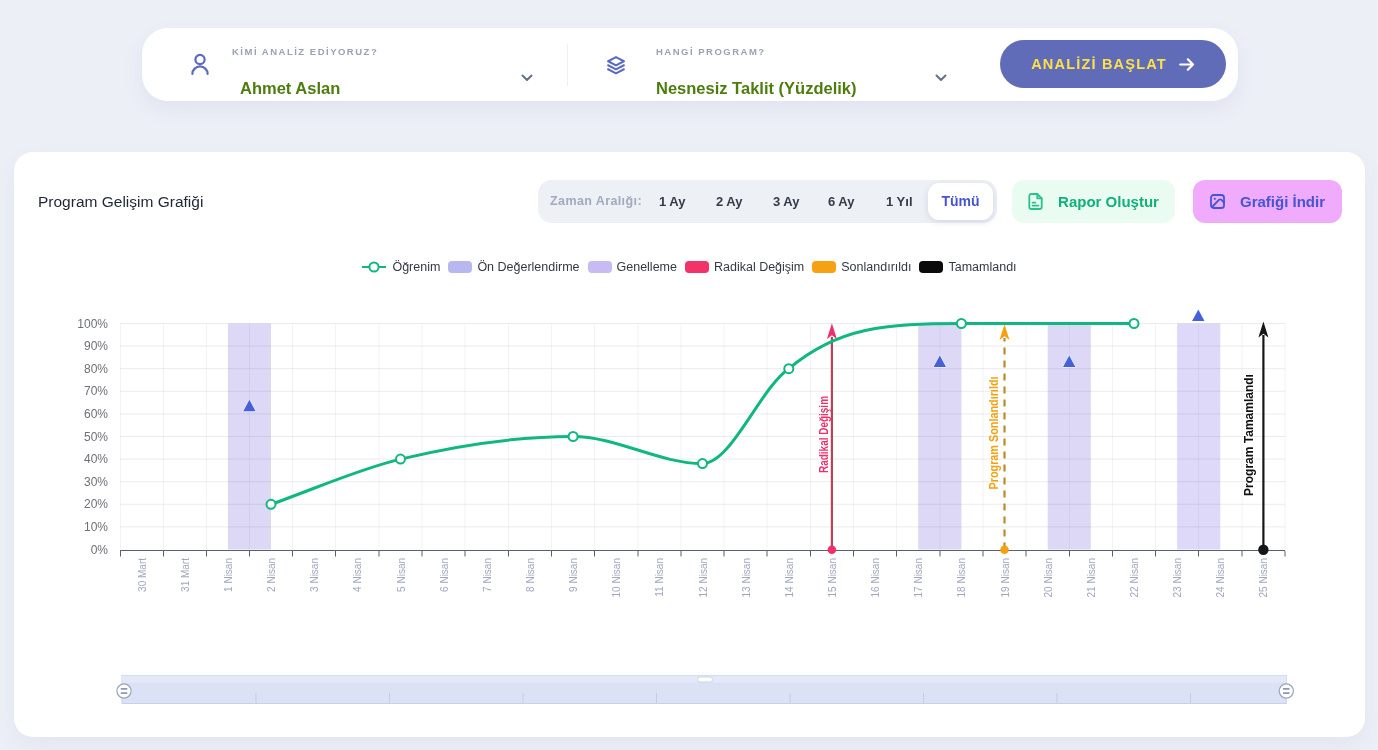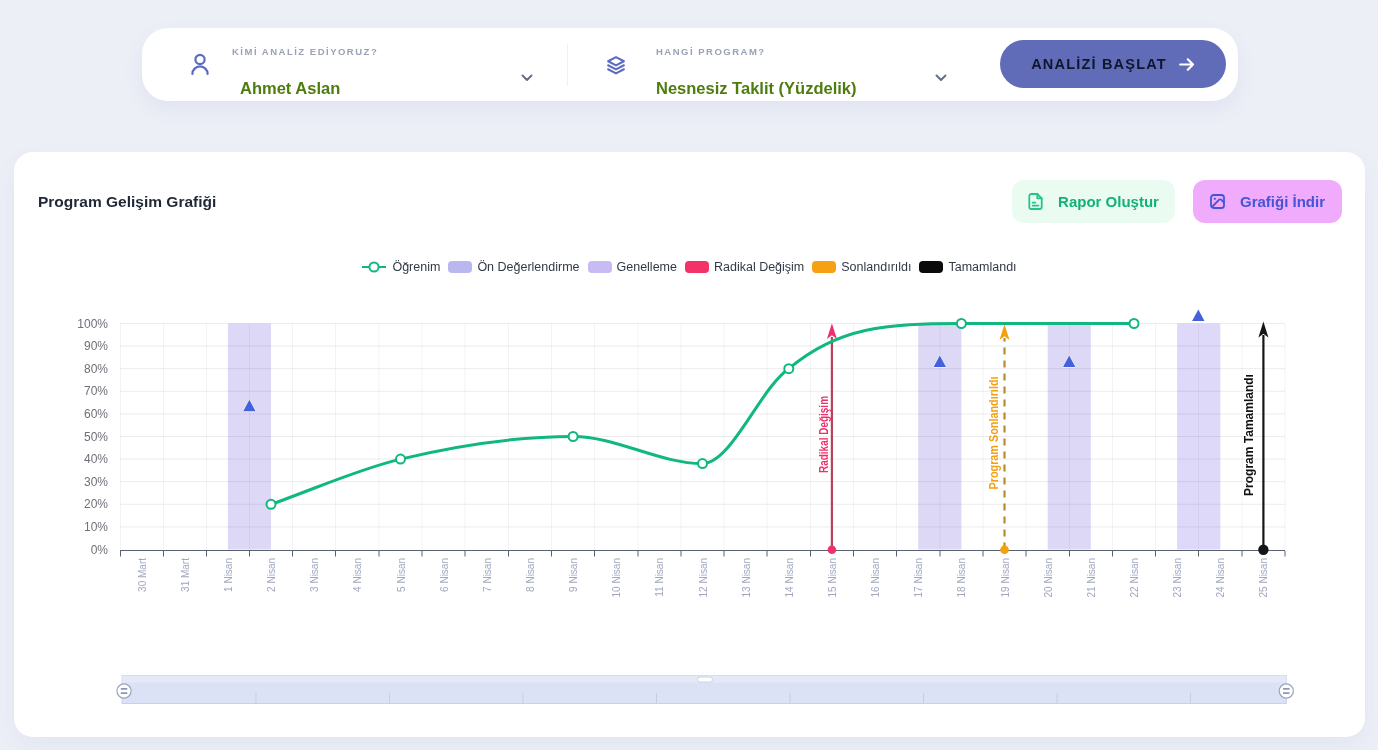--- a/index.html
+++ b/index.html
@@ -2,23 +2,23 @@
 <html><head>
 <meta charset="utf-8">
 <style>
 * { margin:0; padding:0; box-sizing:border-box; }
 html,body { width:1378px; height:750px; overflow:hidden; }
 body { background:#eceff6; font-family:"Liberation Sans", sans-serif; position:relative; }
 .topbar { position:absolute; left:142px; top:27.5px; width:1096px; height:73px; background:#fff; border-radius:26px; box-shadow:0 8px 20px rgba(90,100,160,0.08); }
 .tb-lab { position:absolute; font-size:9.5px; font-weight:bold; letter-spacing:1.5px; color:#9aa2b5; top:18.5px; }
 .tb-val { position:absolute; font-size:16.5px; font-weight:bold; color:#4d7c0f; top:39.5px;margin-top:12px; }
 .divider { position:absolute; left:425px; top:16.5px; width:1px; height:42px; background:#eef0f3; }
-.startbtn { position:absolute; left:858px; top:12.5px; width:226px; height:48px; border-radius:25px; background:#616cb9; color:#0f172a; font-size:14.5px; font-weight:bold; letter-spacing:1.2px; display:flex; align-items:center; justify-content:center; gap:12px; }
+.startbtn { position:absolute; left:858px; top:12.5px; width:226px; height:48px; border-radius:25px; background:#616cb9; color:#fde047; font-size:14.5px; font-weight:bold; letter-spacing:1.2px; display:flex; align-items:center; justify-content:center; gap:12px; }
 .card { position:absolute; left:14px; top:151.5px; width:1351px; height:585px; background:#fff; border-radius:19px; box-shadow:0 10px 25px rgba(90,100,160,0.06); }
-.title { position:absolute; left:24px; top:41px; font-size:15.5px; font-weight:bold; color:#1f2737; }
+.title { position:absolute; left:24px; top:41px; font-size:15.5px; font-weight:normal; color:#1f2737; }
 .rangegrp { position:absolute; left:524px; top:28px; width:459px; height:43px; background:#edf0f5; border-radius:14px; }
 .rg-lab { position:absolute; left:12px; top:14px; font-size:12.5px; font-weight:bold; color:#a2aabf; letter-spacing:0.4px; }
 .rg-opt { position:absolute; top:14.5px; font-size:13px; font-weight:bold; color:#343b49; }
 .rg-act { position:absolute; left:390px; top:3px; width:65px; height:37px; background:#fff; border-radius:11px; box-shadow:0 2px 6px rgba(70,80,140,0.16); display:flex; align-items:center; justify-content:center; font-size:14px; font-weight:bold; color:#4653d3; }
 .gbtn { position:absolute; top:28px; height:43px; border-radius:12px; display:flex; align-items:center; justify-content:center; gap:15px; font-size:15px; font-weight:bold; }
 .legend { position:absolute; left:0; top:108px; width:1350px; display:flex; justify-content:center; align-items:center; gap:8px; font-size:12.5px; color:#333a47; }
 .legend .it { display:flex; align-items:center; gap:5px; }
 .pill { width:24px; height:12px; border-radius:4px; }
 </style>
 </head>
@@ -46,20 +46,29 @@
     </svg>
   <div class="startbtn">
       <span>ANALİZİ BAŞLAT</span>
     <svg width="16" height="13" viewBox="0 0 16 13" fill="none" stroke="#fff" stroke-width="2.2" stroke-linecap="round" stroke-linejoin="round">
         <path d="M1.2 6.5 L14 6.5 M8.8 1.3 L14 6.5 L8.8 11.7"></path>
       </svg>
   </div>
 </div>
 <div class="card">
   <div class="title">Program Gelişim Grafiği</div>
+  <div class="rangegrp">
+    <div class="rg-lab">Zaman Aralığı:</div>
+    <div class="rg-opt" style="left:121px">1 Ay</div>
+    <div class="rg-opt" style="left:178px">2 Ay</div>
+    <div class="rg-opt" style="left:235px">3 Ay</div>
+    <div class="rg-opt" style="left:290px">6 Ay</div>
+    <div class="rg-opt" style="left:348px">1 Yıl</div>
+    <div class="rg-act">Tümü</div>
+  </div>
   <div class="gbtn" style="left:998px;width:163px;background:#eafcf2;color:#12b179">
     <svg width="15" height="17" viewBox="0 0 15 17" fill="none" stroke="#25c488" stroke-width="1.8" stroke-linecap="round" stroke-linejoin="round">
       <path d="M9.3 1 H3.2 C2.1 1 1.3 1.8 1.3 2.9 V14.1 C1.3 15.2 2.1 16 3.2 16 H11.8 C12.9 16 13.7 15.2 13.7 14.1 V5.4 Z"></path>
       <path d="M9.3 1 V5.4 H13.7"></path>
       <path d="M4.6 9.6 H7.4 M4.6 12.6 H10.4"></path>
     </svg>
     <span>Rapor Oluştur</span>
   </div>
   <div class="gbtn" style="left:1179px;width:149px;background:#f0abfc;color:#4355d6">
     <svg width="15" height="15" viewBox="0 0 15 15" fill="none" stroke="#4355d6" stroke-width="1.8" stroke-linecap="round" stroke-linejoin="round">

